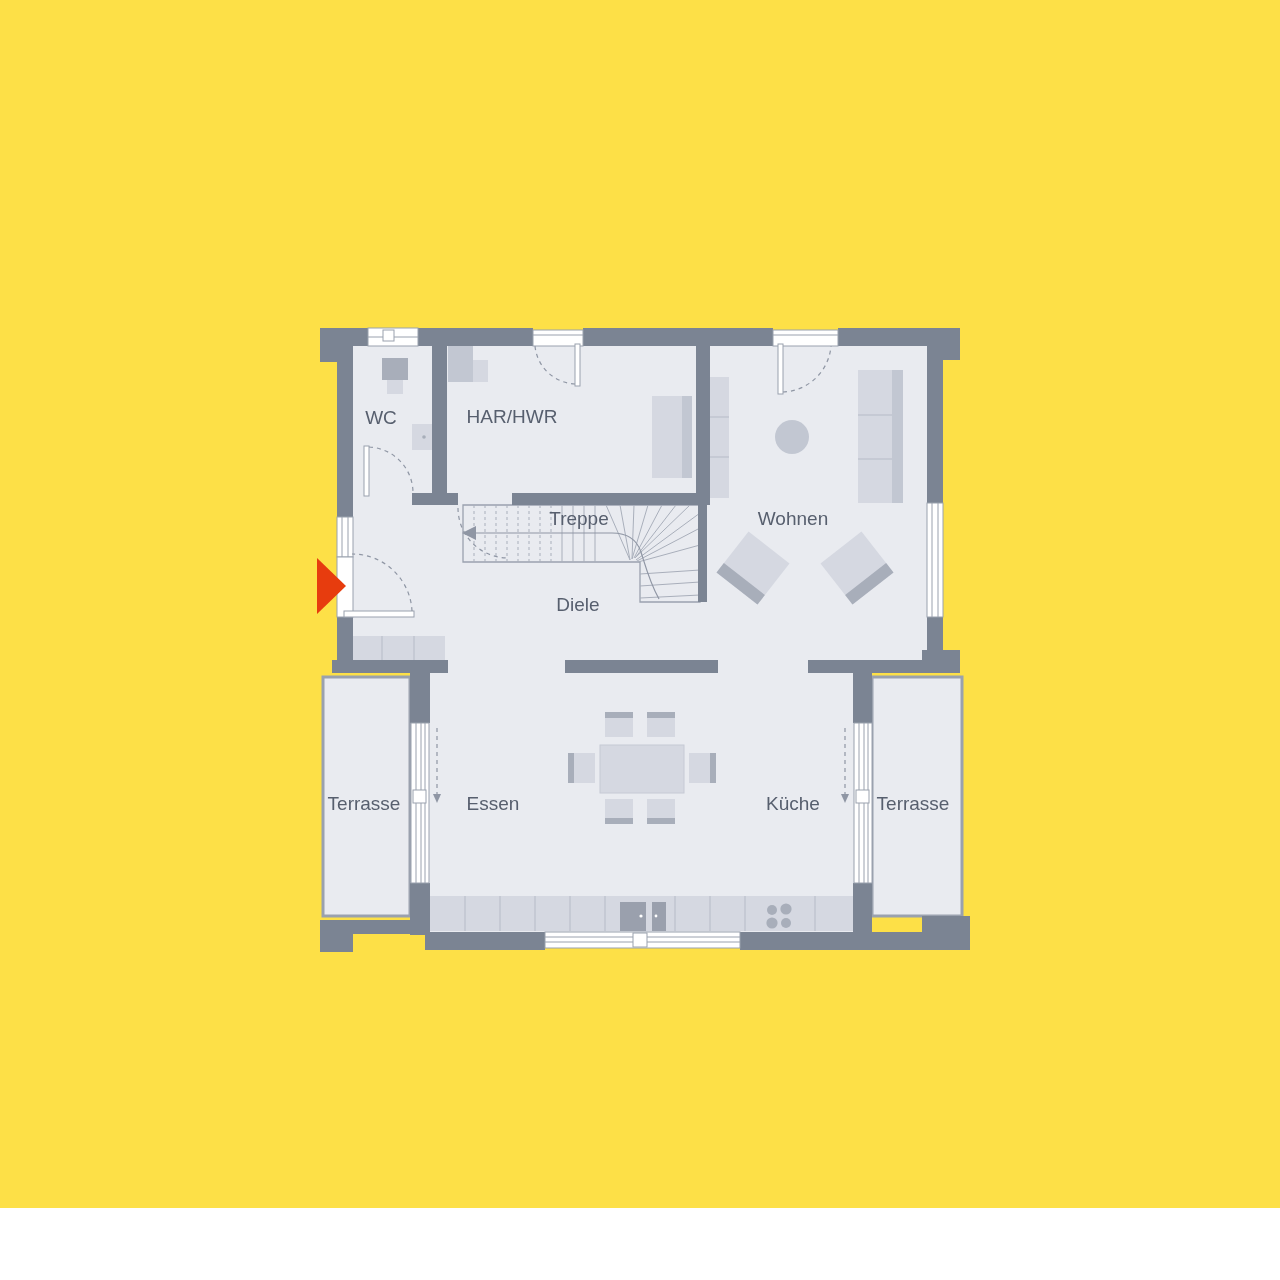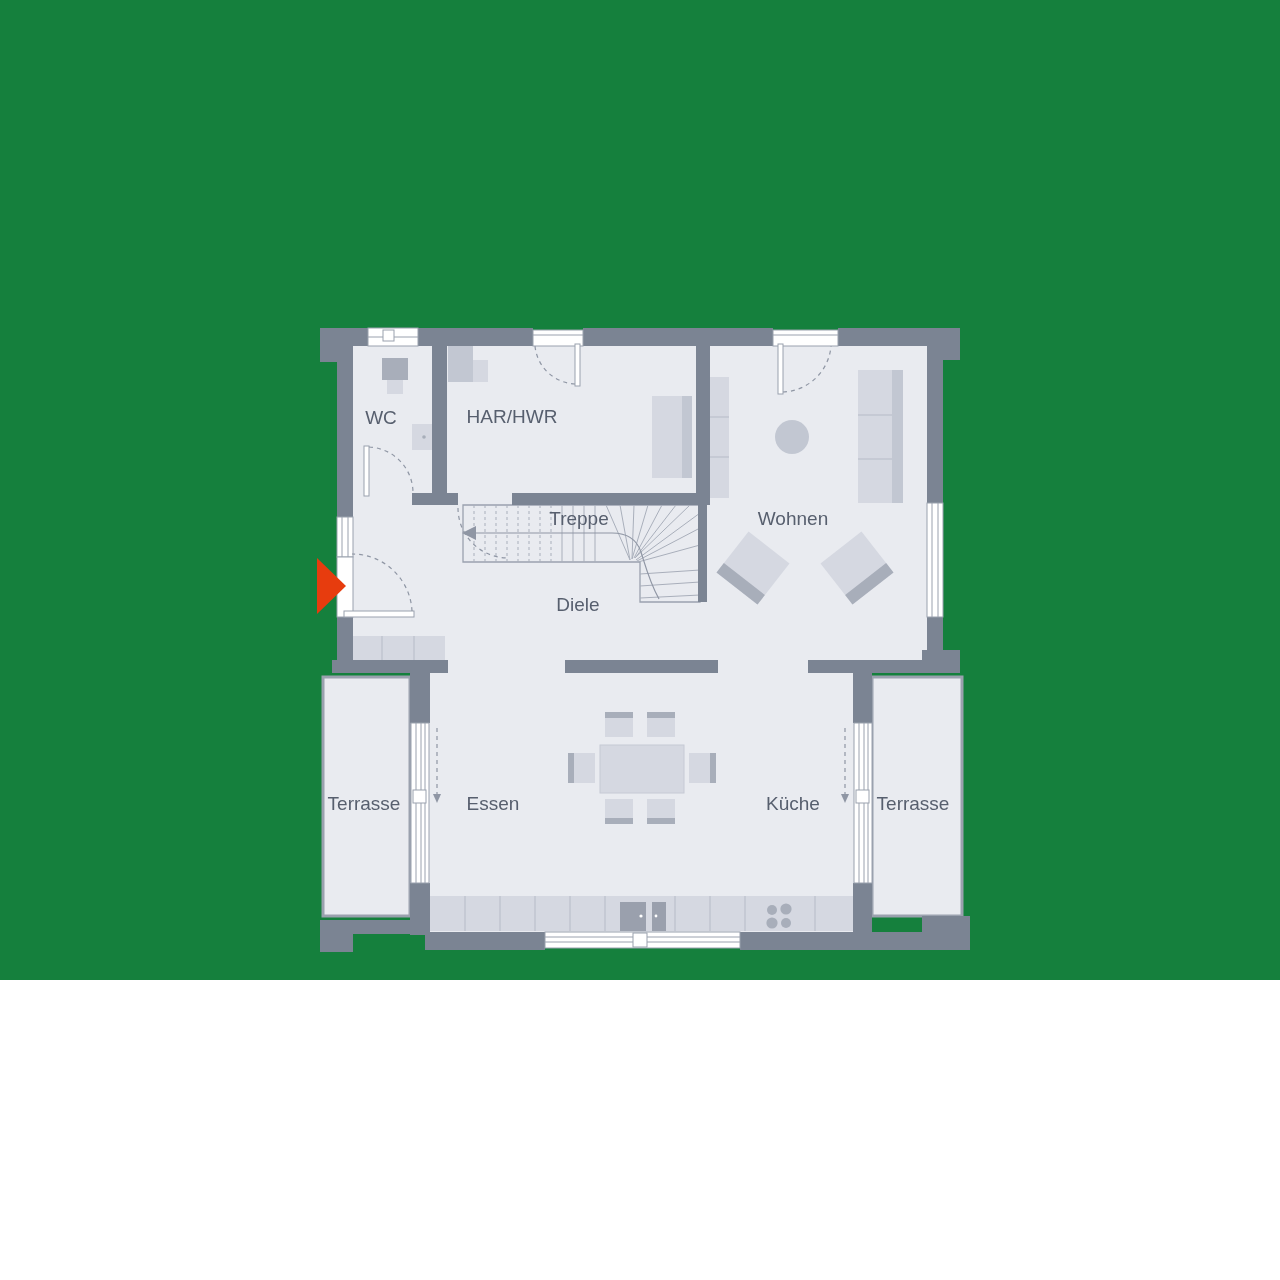--- a/index.html
+++ b/index.html
@@ -1,21 +1,21 @@
 <!DOCTYPE html>
 <html style="--wall: #7b8493; --floor: #e9ebf0; --outline: #9aa1ae; --furnL: #d5d8e1; --furnM: #c2c7d2; --furnD: #a8aeba; --appl: #9aa0ad; --label: #575f6e; --red: #e73c0e;"><head>
 <meta charset="utf-8">
 <style>
   :root{
     --wall:#7b8493; --floor:#e9ebf0; --outline:#9aa1ae; --thin:#8f96a4;
     --furnL:#d5d8e1; --furnM:#c2c7d2; --furnD:#a8aeba; --appl:#9aa0ad;
     --label:#575f6e; --red:#e73c0e; --glass:#ffffff;
   }
   html,body{margin:0;padding:0;background:#ffffff;}
-  .stage{width:1280px;height:980px;position:relative;background:#15803d;overflow:hidden;}
+  .stage{width:1280px;height:1208px;position:relative;background:#fde047;overflow:hidden;}
   svg{display:block;}
   .wall{fill:var(--wall);}
   .floor{fill:var(--floor);}
   .furnL{fill:var(--furnL);}
   .furnM{fill:var(--furnM);}
   .furnD{fill:var(--furnD);}
   .appl{fill:var(--appl);}
   .glass{fill:var(--glass);stroke:var(--outline);stroke-width:1;}
   .pane{stroke:var(--outline);stroke-width:1;fill:none;}
   .oline{stroke:var(--outline);stroke-width:1.3;fill:none;}

